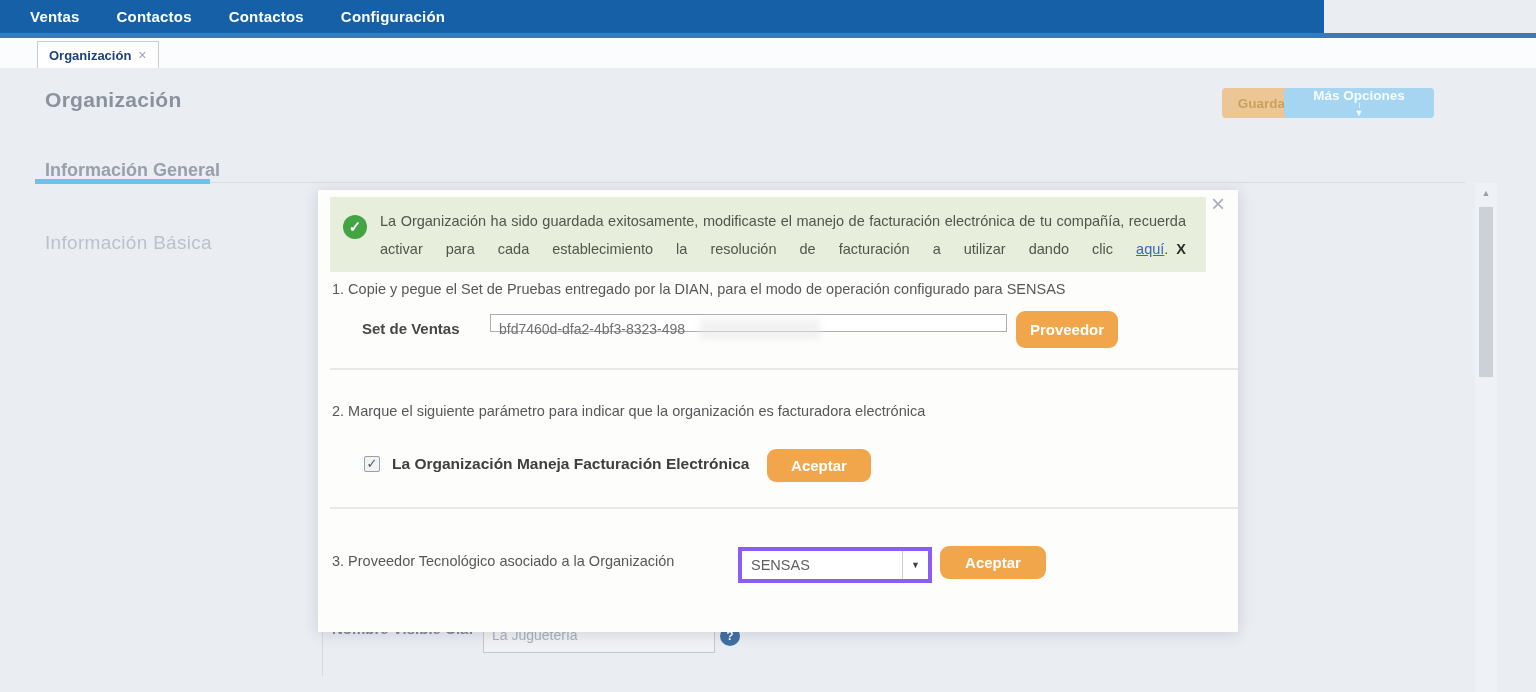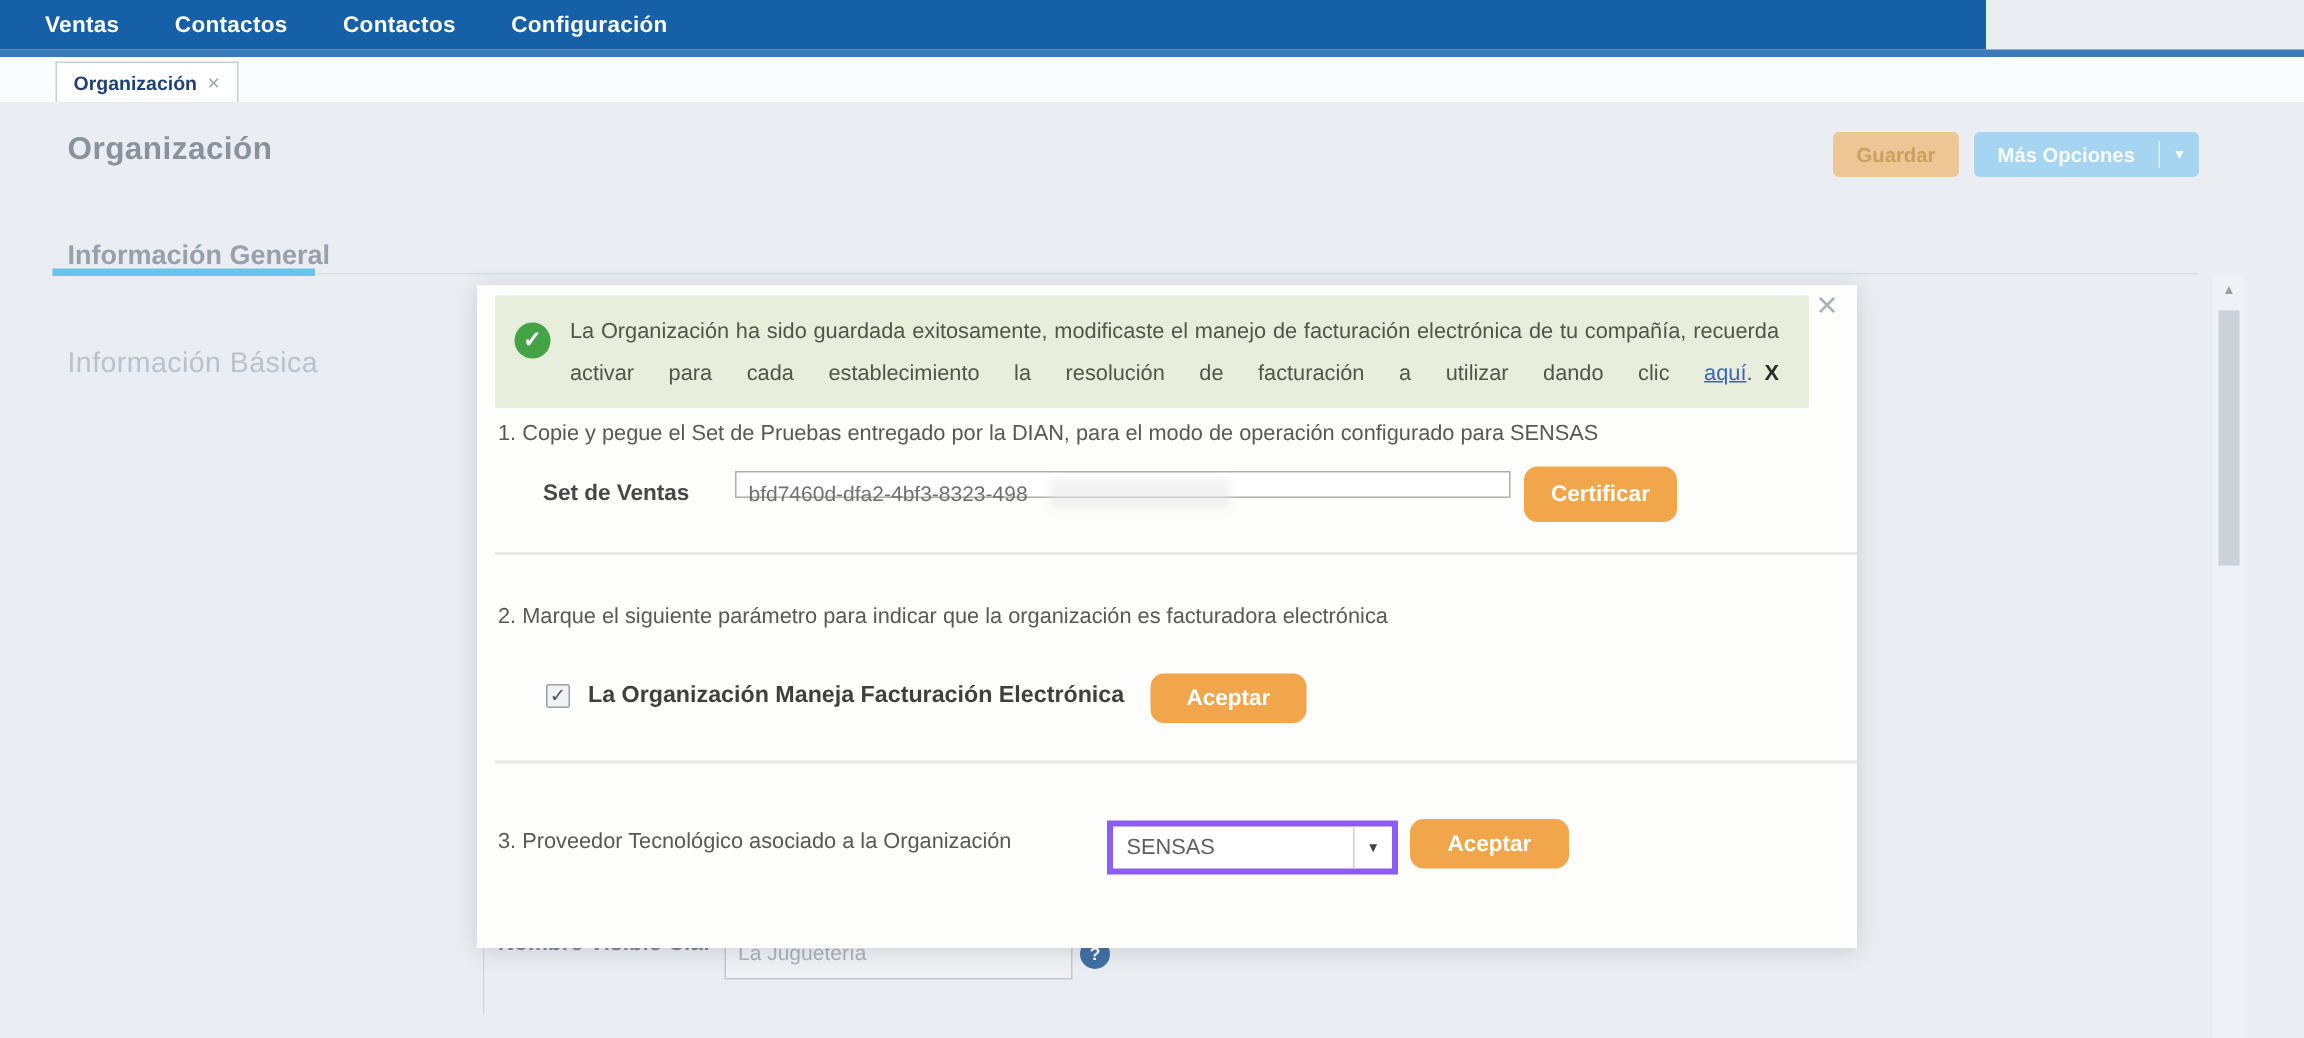--- a/index.html
+++ b/index.html
@@ -44,24 +44,25 @@
     position:absolute; left:45px; top:88px;
     font-size:21px; font-weight:bold; color:#8a929e; letter-spacing:.3px;
   }
   .btn-guardar {
     position:absolute; left:1222px; top:88px; width:84px; height:30px;
     background:#ecc795; border:none; border-radius:4px;
     color:#c9a05e; font-weight:bold; font-size:13.5px; cursor:pointer;
     font-family:"Liberation Sans", sans-serif;
   }
   .btn-mas {
-    position:absolute; left:1316px; top:88px; width:150px; height:30px;
+    position:absolute; left:1284px; top:88px; width:150px; height:30px;
     background:#a5d5f1; border:none; border-radius:4px;
     display:flex; align-items:center; cursor:pointer;
     font-family:"Liberation Sans", sans-serif;
+    flex-direction:column;
   }
   .btn-mas-label {
     flex:1; text-align:center; color:#f6fbfe; font-weight:bold; font-size:13.5px;
   }
   .btn-mas-divider { width:1px; height:18px; background:rgba(255,255,255,.65); }
   .btn-mas-caret { width:26px; text-align:center; color:#f6fbfe; font-size:9px; }
 
   
   .section-tab-label {
     position:absolute; left:45px; top:160px;
@@ -235,21 +236,21 @@
 
   <div class="alert">
     <div class="alert-check">✓</div>
     <div class="alert-text"><span>La Organización ha sido guardada exitosamente, modificaste el manejo de facturación electrónica de tu compañía, recuerda activar para cada establecimiento la resolución de facturación a utilizar dando clic </span><span class="alert-link">aquí</span><span>.</span><span class="alert-dismiss">X</span></div>
   </div>
 
   <div class="step-text step1-text">1. Copie y pegue el Set de Pruebas entregado por la DIAN, para el modo de operación configurado para SENSAS</div>
   <div class="set-label">Set de Ventas</div>
   <div class="set-input">bfd7460d-dfa2-4bf3-8323-498</div>
   <div class="set-smudge"></div>
-  <button class="btn-orange btn-certificar">Certificar</button>
+  <button class="btn-orange btn-certificar">Proveedor</button>
   <div class="divider divider1"></div>
 
   <div class="step-text step2-text">2. Marque el siguiente parámetro para indicar que la organización es facturadora electrónica</div>
   <div class="checkbox">✓</div>
   <div class="checkbox-label">La Organización Maneja Facturación Electrónica</div>
   <button class="btn-orange btn-aceptar2">Aceptar</button>
   <div class="divider divider2"></div>
 
   <div class="step-text step3-text">3. Proveedor Tecnológico asociado a la Organización</div>
   <div class="select">

